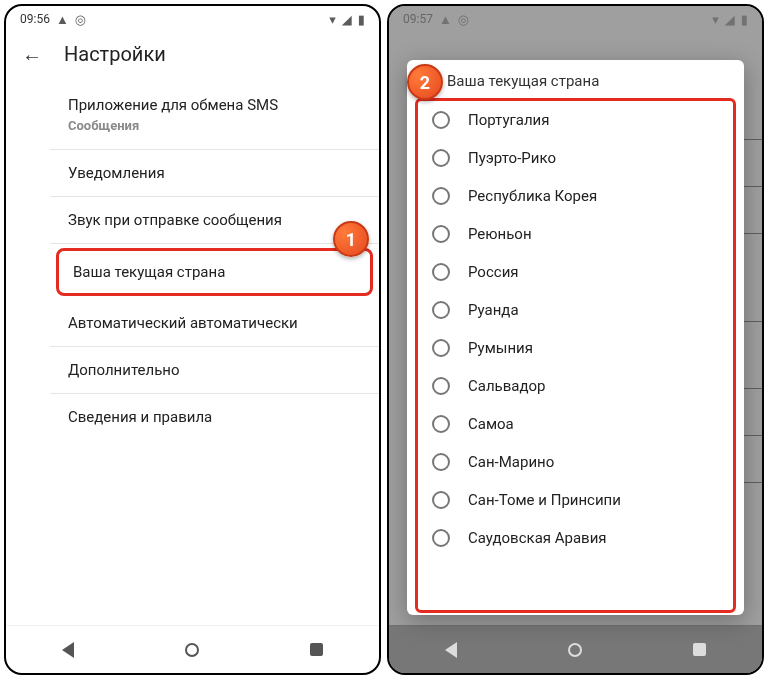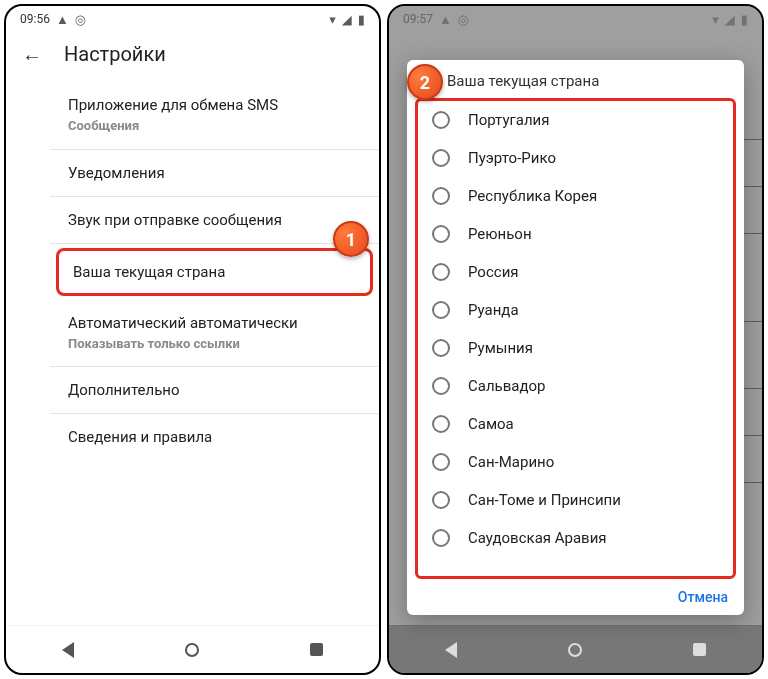--- a/index.html
+++ b/index.html
@@ -171,21 +171,20 @@
       <div class="title">Уведомления</div>
     </div>
     <div class="row">
       <div class="title">Звук при отправке сообщения</div>
     </div>
     <div class="row hi">
       <div class="title">Ваша текущая страна</div>
     </div>
     <div class="row">
       <div class="title">Автоматический автоматически</div>
-      <div class="sub">Показывать только ссылки</div>
     </div>
     <div class="row">
       <div class="title">Дополнительно</div>
     </div>
     <div class="row" style="border-bottom:none">
       <div class="title">Сведения и правила</div>
     </div>
   </div>
   <div class="navbar">
     <div class="tri"></div>
@@ -285,23 +284,20 @@
         </div>
       <div class="option">
           <span class="radio"></span>
           <span>Сан-Томе и Принсипи</span>
         </div>
       <div class="option">
           <span class="radio"></span>
           <span>Саудовская Аравия</span>
         </div>
     </div>
-    <div class="dialog-actions">
-      <span class="cancel-btn">Отмена</span>
-    </div>
   </div>
   <div class="badge badge2">2</div>
 
   <div class="navbar" style="position:absolute;bottom:0;left:0;right:0;background:rgba(60,60,60,.4)">
     <div class="tri"></div>
     <div class="circ"></div>
     <div class="squ"></div>
   </div>
 </div>
 

